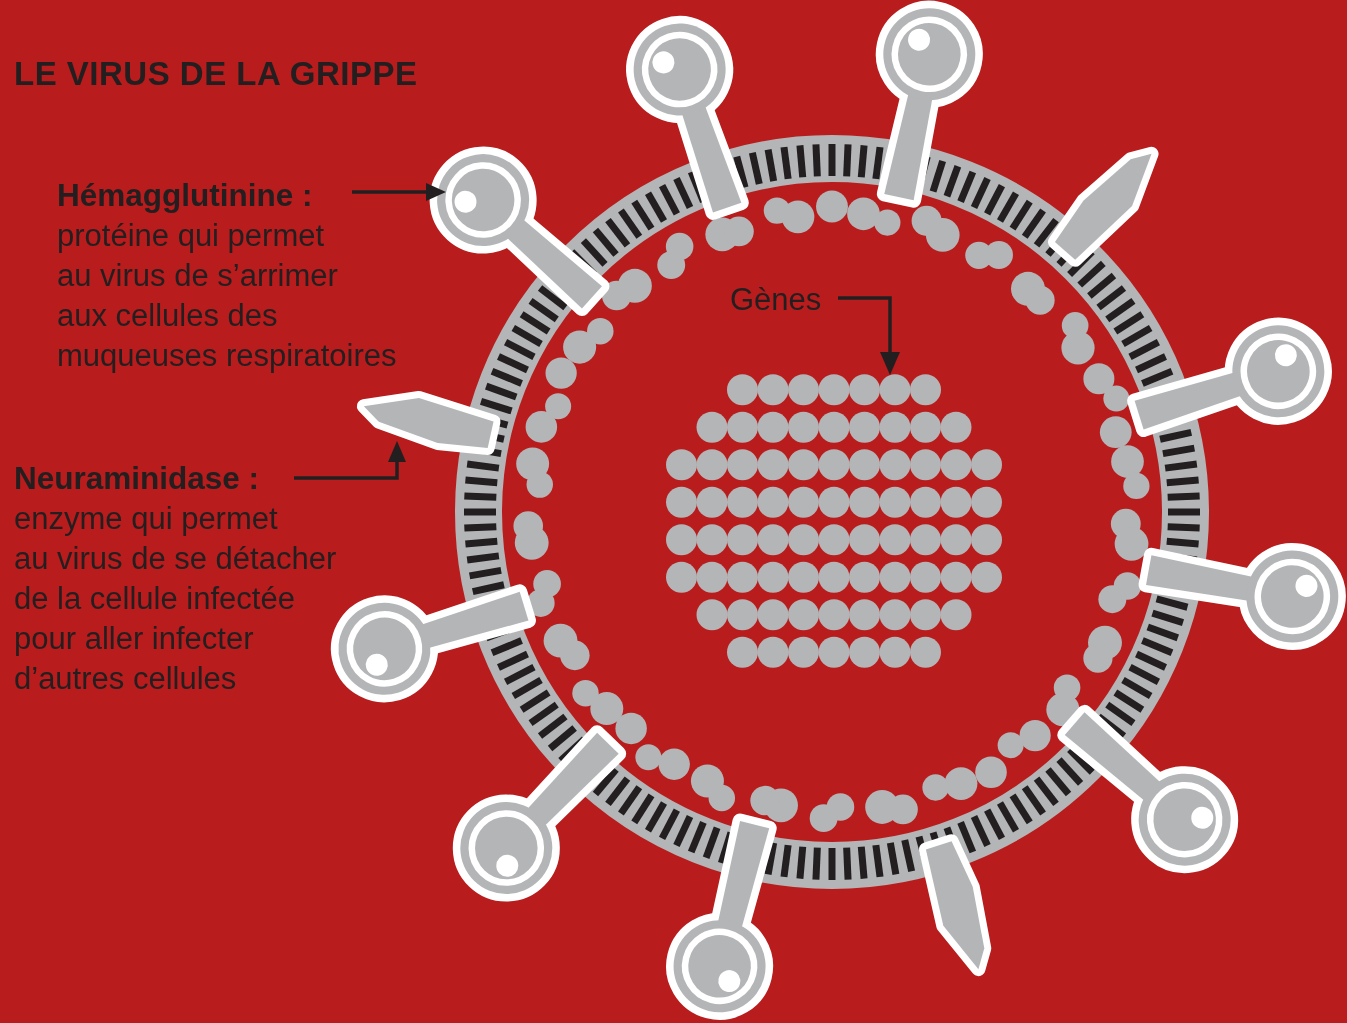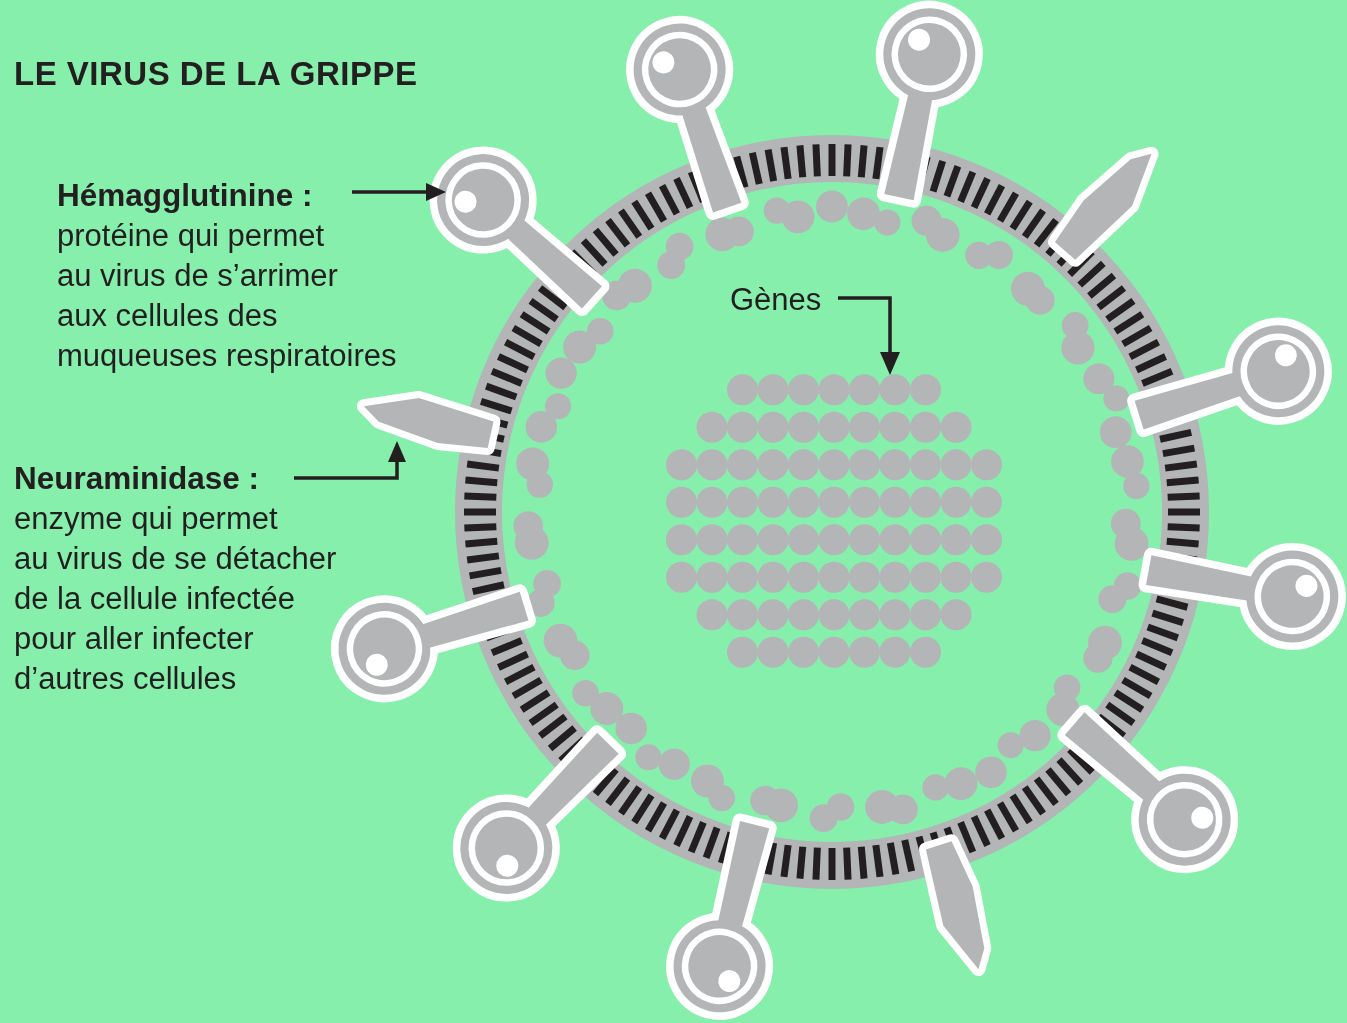--- a/index.html
+++ b/index.html
@@ -1,16 +1,16 @@
 <!DOCTYPE html>
 <html><head>
 <meta charset="utf-8">
 <style>
   html, body { margin: 0; padding: 0; background: #ffffff; }
-  .stage { position: relative; width: 1347px; height: 1023px; background: #86efac; overflow: hidden; }
+  .stage { position: relative; width: 1347px; height: 1023px; background: #b91c1c; overflow: hidden; }
   svg text {
     font-family: "Liberation Sans", "DejaVu Sans", sans-serif;
     fill: #231f20;
   }
   .title-text { font-size: 33px; font-weight: 700; letter-spacing: 0.5px; }
   .term-text  { font-size: 31.5px; font-weight: 700; }
   .body-text  { font-size: 31px; font-weight: 400; }
   .arrow-line { stroke: #231f20; stroke-width: 3.5; fill: none; }
   .arrow-head { fill: #231f20; stroke: none; }
 </style>

